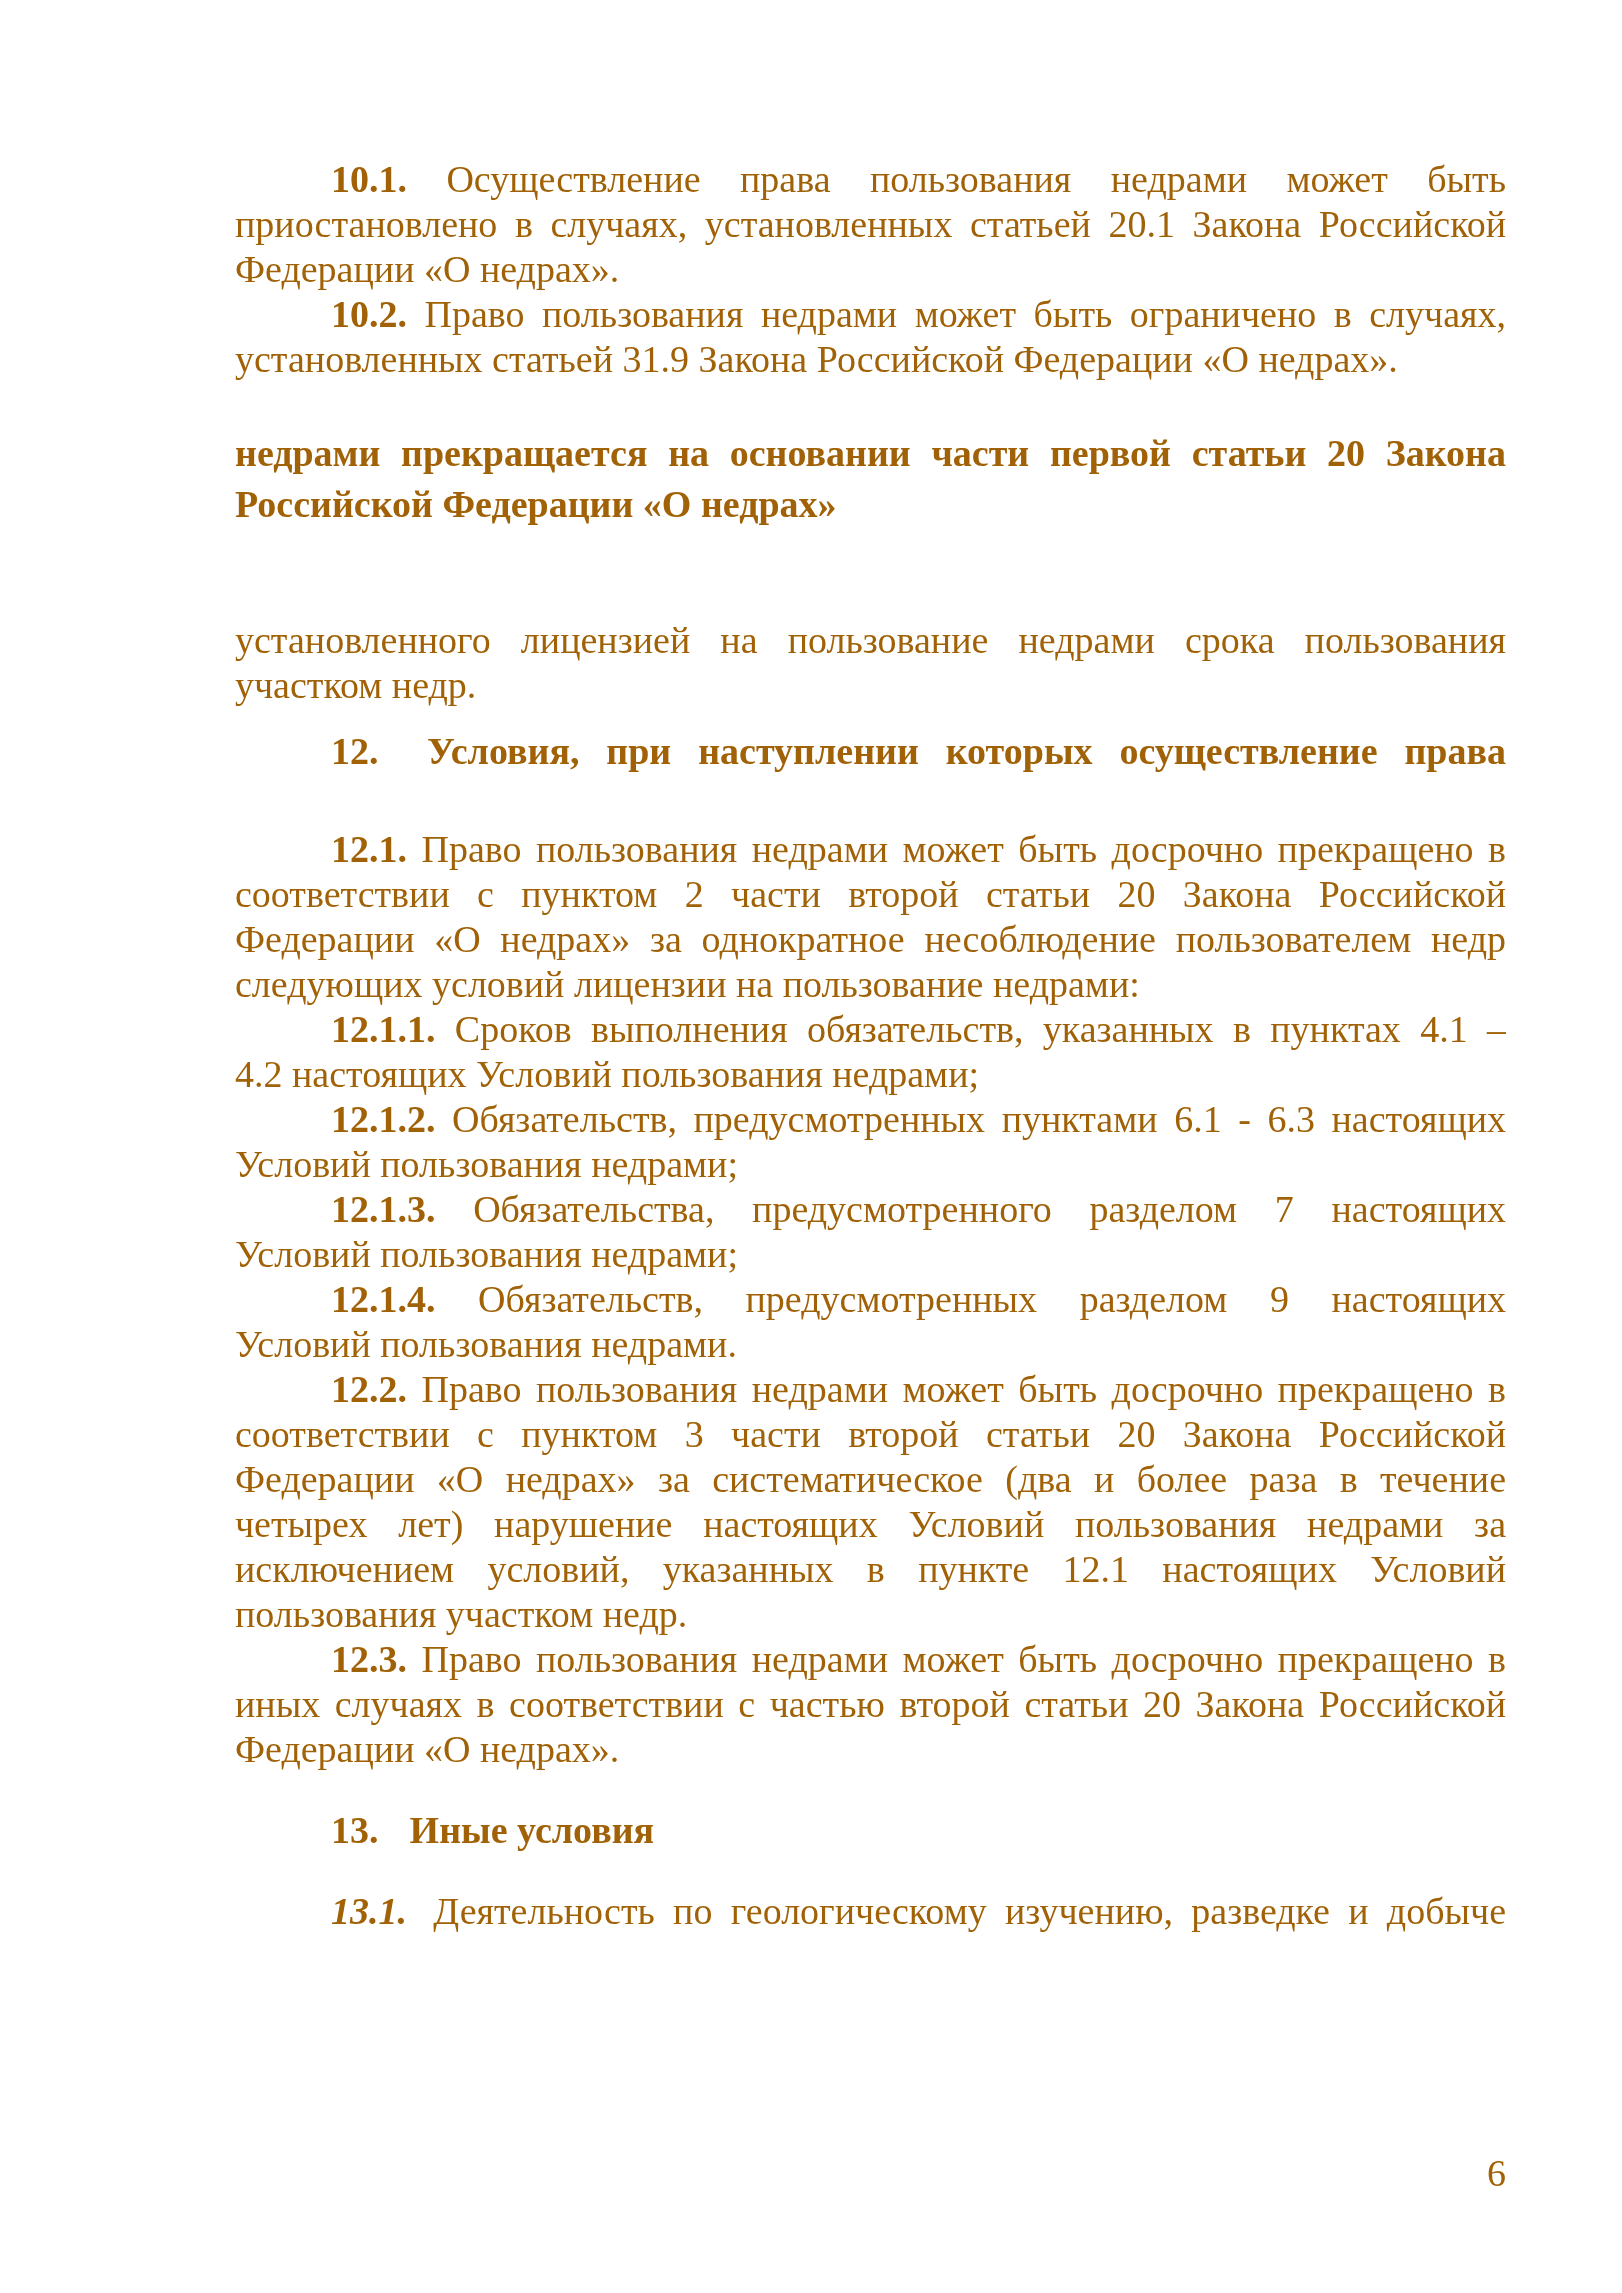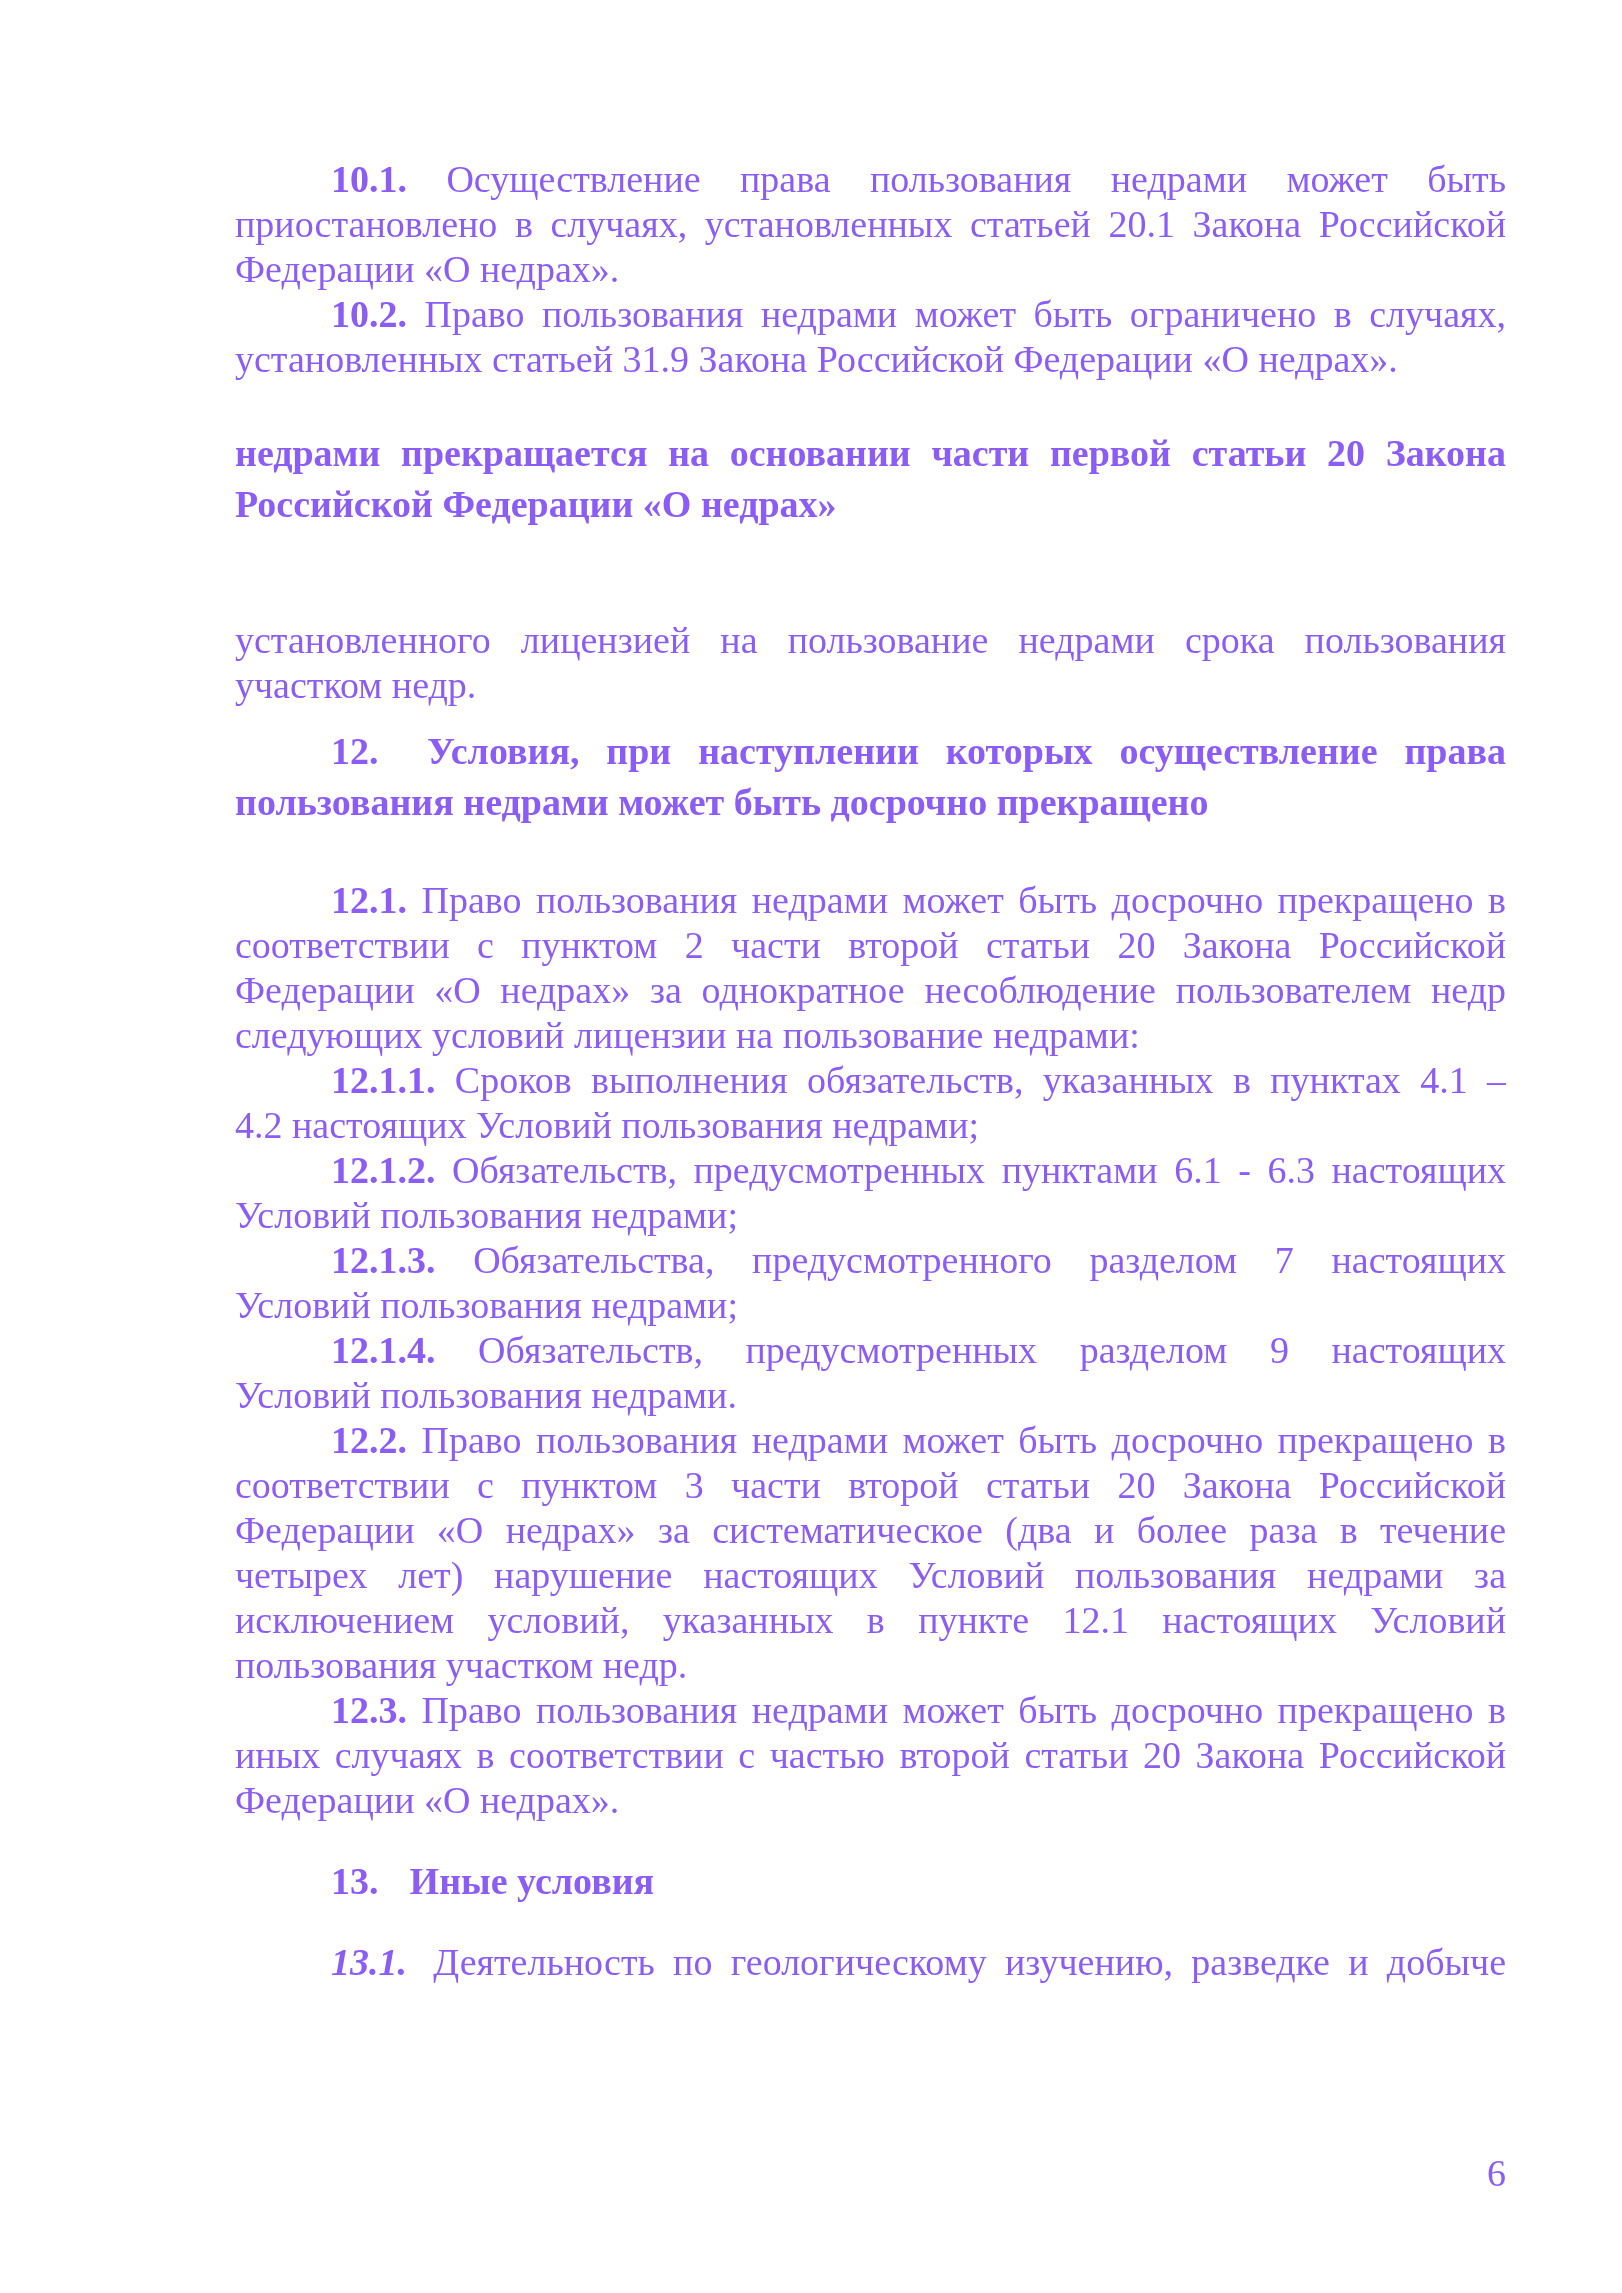--- a/index.html
+++ b/index.html
@@ -4,21 +4,21 @@
 <style>
   html,body{margin:0;padding:0;background:#e8e8e8;}
   .page{
     position:relative;
     width:1622px;height:2294px;
     background:#ffffff;
     box-sizing:border-box;
     padding:157px 116px 0 235px;
     font-family:"Liberation Serif","DejaVu Serif",serif;
     font-size:38px;
-    color:#8b5cf6;
+    color:#a16207;
     overflow:hidden;
   }
   .block{margin:0;}
   .line{
     text-align:justify;
     text-align-last:justify;
     line-height:45px;
     height:45px;
     overflow:hidden;
     white-space:nowrap;
@@ -61,21 +61,20 @@
       <div class="block heading b2">
         <div class="line">недрами прекращается на основании части первой статьи 20 Закона</div>
         <div class="line endpara">Российской Федерации «О недрах»</div>
       </div>
       <div class="block paragraph b3">
         <div class="line">установленного лицензией на пользование недрами срока пользования</div>
         <div class="line endpara">участком недр.</div>
       </div>
       <div class="block heading b4">
         <div class="line first"><span class="num">12.</span> <span>Условия, при наступлении которых осуществление права</span></div>
-        <div class="line endpara">пользования недрами может быть досрочно прекращено</div>
       </div>
       <div class="block paragraph b5">
         <div class="line first"><span class="num">12.1.</span> <span>Право пользования недрами может быть досрочно прекращено в</span></div>
         <div class="line">соответствии с пунктом 2 части второй статьи 20 Закона Российской</div>
         <div class="line">Федерации «О недрах» за однократное несоблюдение пользователем недр</div>
         <div class="line endpara">следующих условий лицензии на пользование недрами:</div>
       </div>
       <div class="block paragraph b6">
         <div class="line first"><span class="num">12.1.1.</span> <span>Сроков выполнения обязательств, указанных в пунктах 4.1 –</span></div>
         <div class="line endpara">4.2 настоящих Условий пользования недрами;</div>

